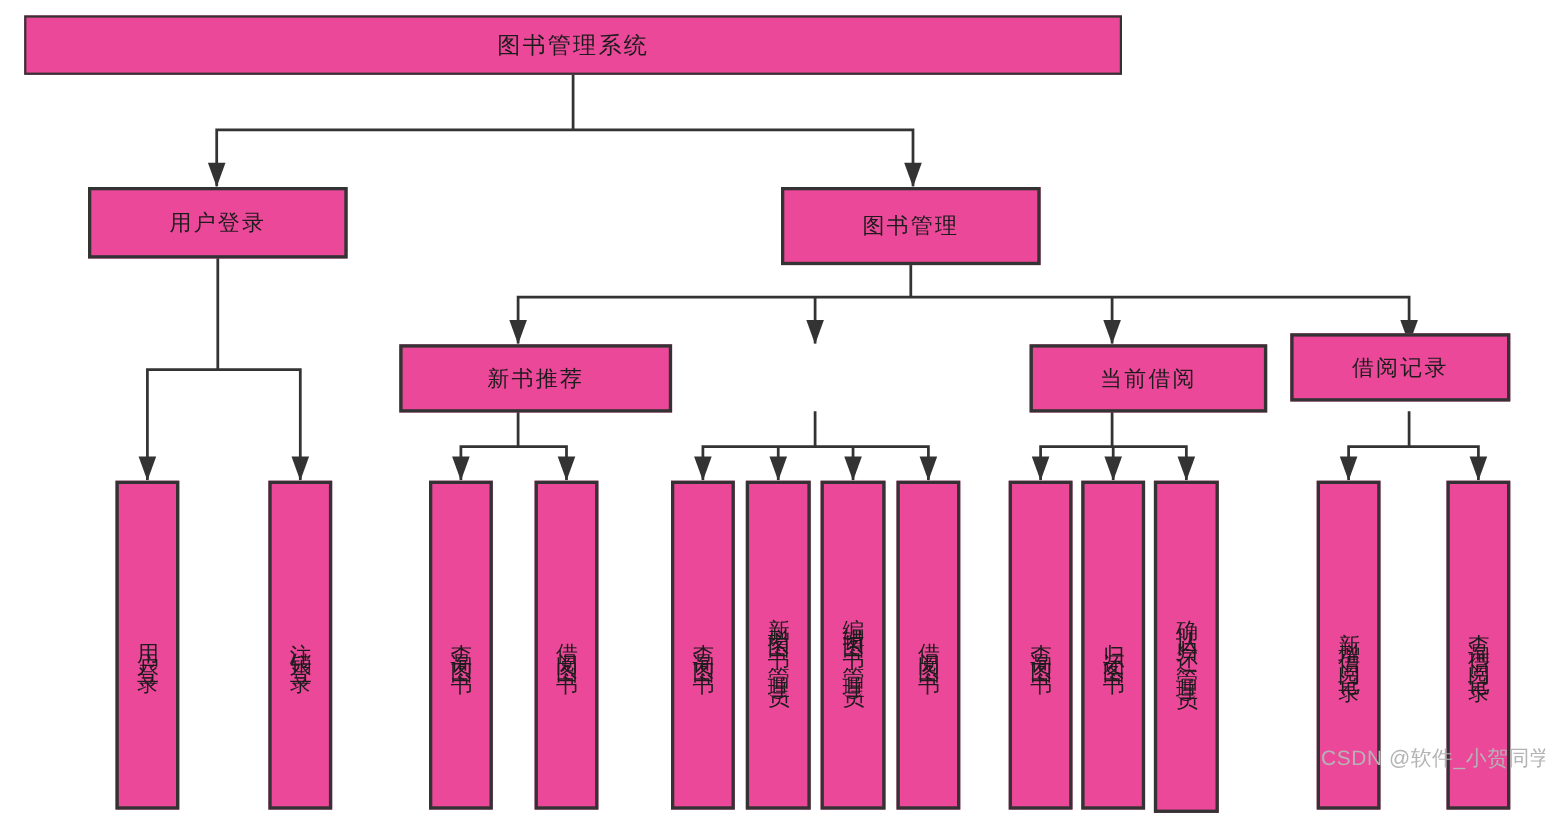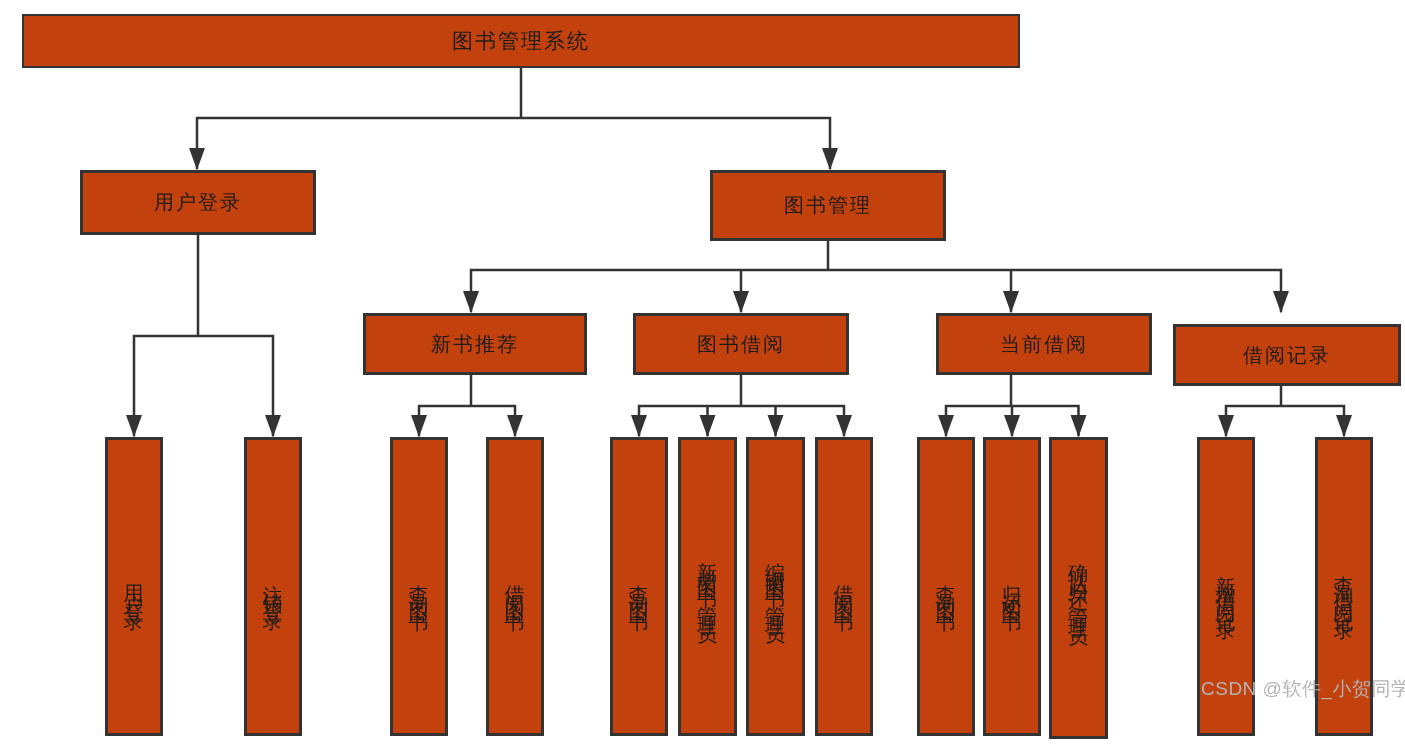--- a/index.html
+++ b/index.html
@@ -17,21 +17,21 @@
     font-family: "Liberation Sans", sans-serif;
     overflow: hidden;
   }
   svg.connectors { position: absolute; left: 0; top: 0; width: 1405px; height: 747px; }
   svg.connectors path { stroke: var(--line); stroke-width: 2.5; fill: none; stroke-linecap: square; }
   svg.connectors polygon { fill: var(--line); stroke: none; }
   .box {
     position: absolute;
     box-sizing: border-box;
     border: 3px solid var(--line);
-    background: #c2410c;
+    background: #ec4899;
     display: flex;
     align-items: center;
     justify-content: center;
     color: var(--text);
   }
   .root-box { border-width: 2px; }
   .root-box span { font-size: 21px; letter-spacing: 2px; }
   .l2 span, .l3 span { font-size: 20px; letter-spacing: 2px; }
   .leaf span {
     writing-mode: vertical-rl;
@@ -95,30 +95,27 @@
     <span>图书管理系统</span>
   </div>
 
   <div class="box l2" style="left:80px;top:170px;width:236px;height:65px">
     <span>用户登录</span>
   </div>
   <div class="box l2" style="left:710px;top:170px;width:236px;height:71px">
     <span>图书管理</span>
   </div>
 
-  <div class="box l3" style="left:363px;top:313px;width:224px;height:62px">
+  <div class="box l3" style="left:363px;top:313px;width:248px;height:62px">
     <span>新书推荐</span>
-  </div>
-  <div class="box l3" style="left:633px;top:313px;width:216px;height:62px">
-    <span>图书借阅</span>
   </div>
   <div class="box l3" style="left:936px;top:313px;width:216px;height:62px">
     <span>当前借阅</span>
   </div>
-  <div class="box l3" style="left:1173px;top:324px;width:228px;height:62px">
+  <div class="box l3" style="left:1173px;top:303px;width:200px;height:62px">
     <span>借阅记录</span>
   </div>
 
   <div class="box leaf" style="left:105px;top:437px;width:58px;height:299px">
     <span>用户登录</span>
   </div>
   <div class="box leaf" style="left:244px;top:437px;width:58px;height:299px">
     <span>注销登录</span>
   </div>
 

